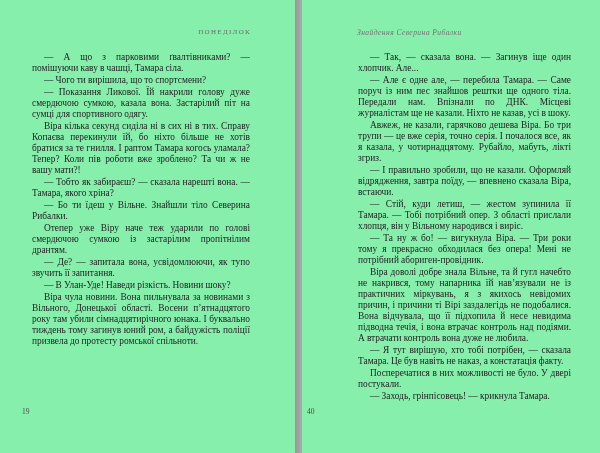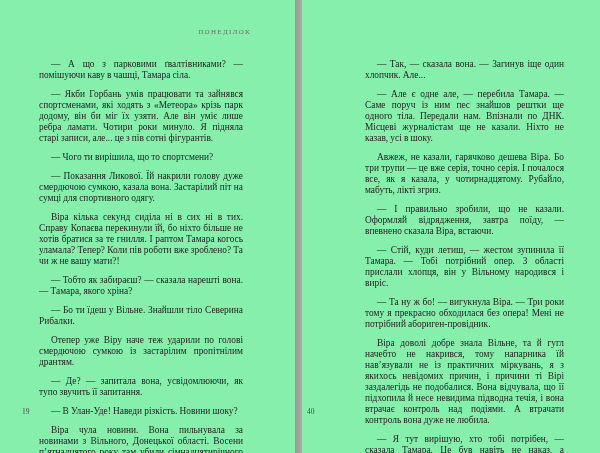--- a/index.html
+++ b/index.html
@@ -53,21 +53,21 @@
     font-size: 9.4px;
     line-height: 11px;
     text-align: justify;
     hyphens: auto;
     -webkit-hyphens: auto;
     word-spacing: -0.2px;
   }
   .pb-left  { left: 31px;  width: 220px; }
   .pb-right { left: 357px; width: 215px; }
   .page-body p {
-    margin: 8px;
+    margin: 1px;
     padding: 0;
     text-indent: 12px;
   }
   .folio {
     position: absolute;
     top: 407px;
     font-size: 7.5px;
     color: #4a4a4a;
   }
   .folio-left {
@@ -80,24 +80,24 @@
     text-align: left;
   }
 </style>
 </head>
 <body>
 
 <div class="spread">
 
   <div class="running-header rh-left">ПОНЕДІЛОК</div>
 
+  <div class="running-header rh-right">Знайдення Северина Рибалки</div>
 
   <div class="page-body pb-left">
       <p>— А що з парковими ґвалтівниками? — помішуючи каву в чашці, Тамара сіла.</p>
-      <p>— Якби Горбань умів працювати та зайнявся спортсменами, які ходять з «Метеора» крізь парк додому, він би міг їх узяти. Але він уміє лише ребра ламати. Чотири роки минуло. Я підняла старі записи, але... це з пів сотні фігурантів.</p>
       <p>— Чого ти вирішила, що то спортсмени?</p>
       <p>— Показання Ликової. Їй накрили голову дуже смердючою сумкою, казала вона. Застарілий піт на сумці для спортивного одягу.</p>
       <p>Віра кілька секунд сиділа ні в сих ні в тих. Справу Копаєва перекинули їй, бо ніхто більше не хотів братися за те гнилля. І раптом Тамара когось уламала? Тепер? Коли пів роботи вже зроблено? Та чи ж не вашу мати?!</p>
       <p>— Тобто як забираєш? — сказала нарешті вона. — Тамара, якого хріна?</p>
       <p>— Бо ти їдеш у Вільне. Знайшли тіло Северина Рибалки.</p>
       <p>Отепер уже Віру наче теж ударили по голові смердючою сумкою із застарілим пропітнілим дрантям.</p>
       <p>— Де? — запитала вона, усвідомлюючи, як тупо звучить її запитання.</p>
       <p>— В Улан-Уде! Наведи різкість. Новини шоку?</p>
       <p>Віра чула новини. Вона пильнувала за новинами з Вільного, Донецької області. Восени п’ятнадцятого року там убили сімнадцятирічного юнака. І буквально тиждень тому загинув юний ром, а байдужість поліції призвела до протесту ромської спільноти.</p>
     </div>

